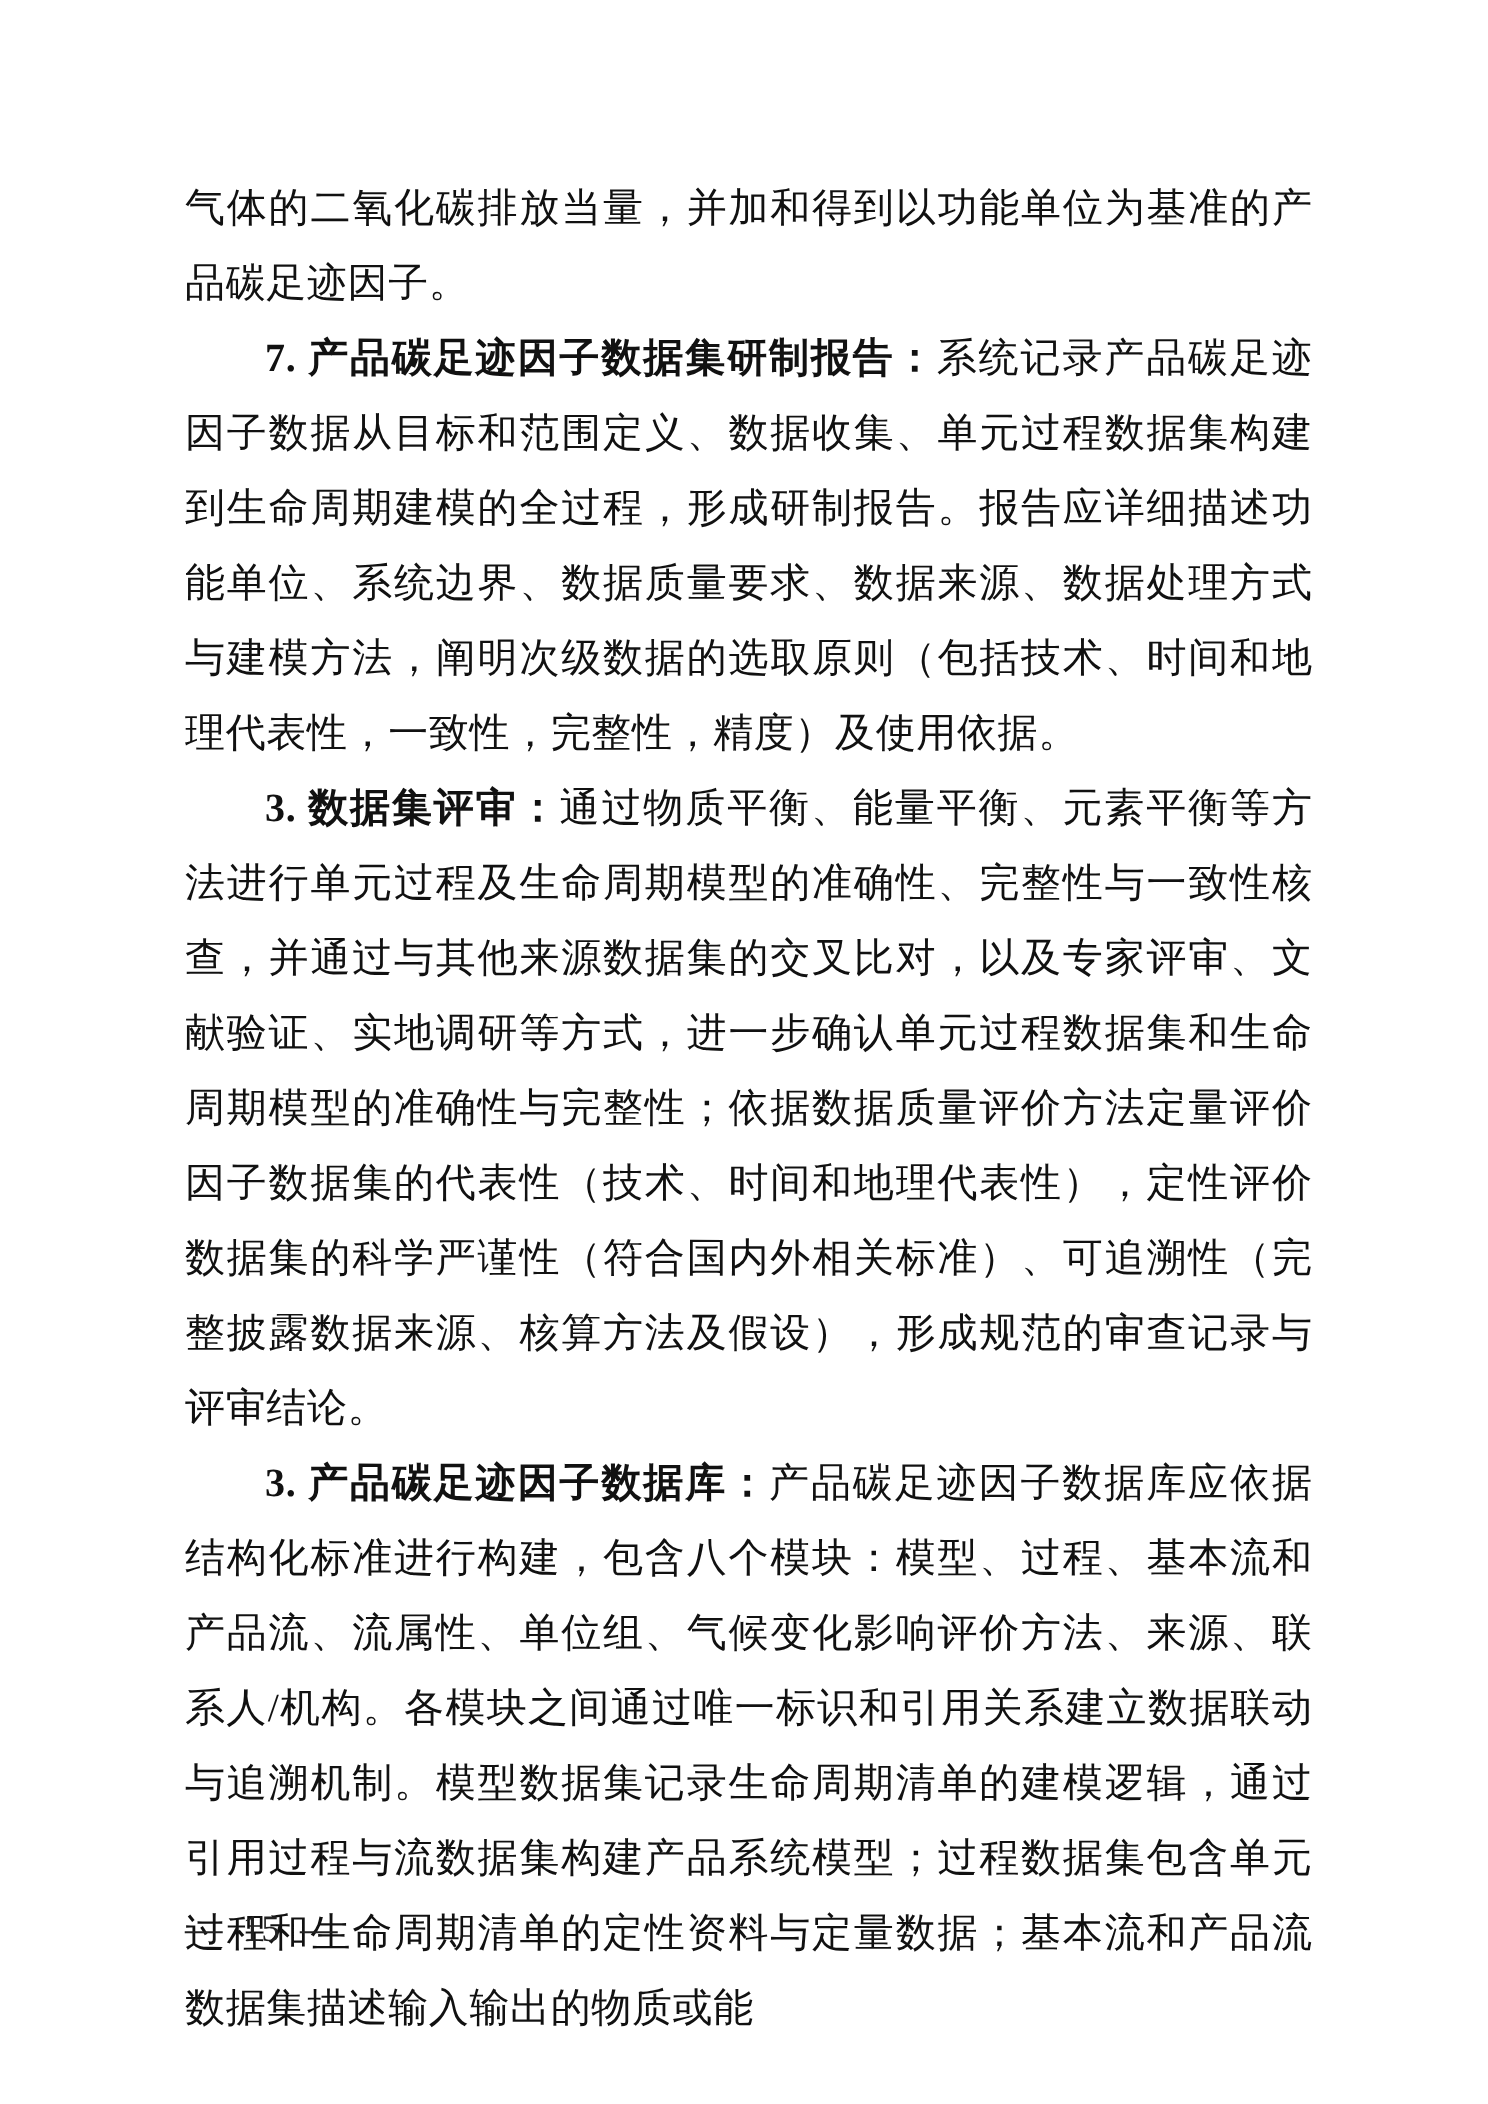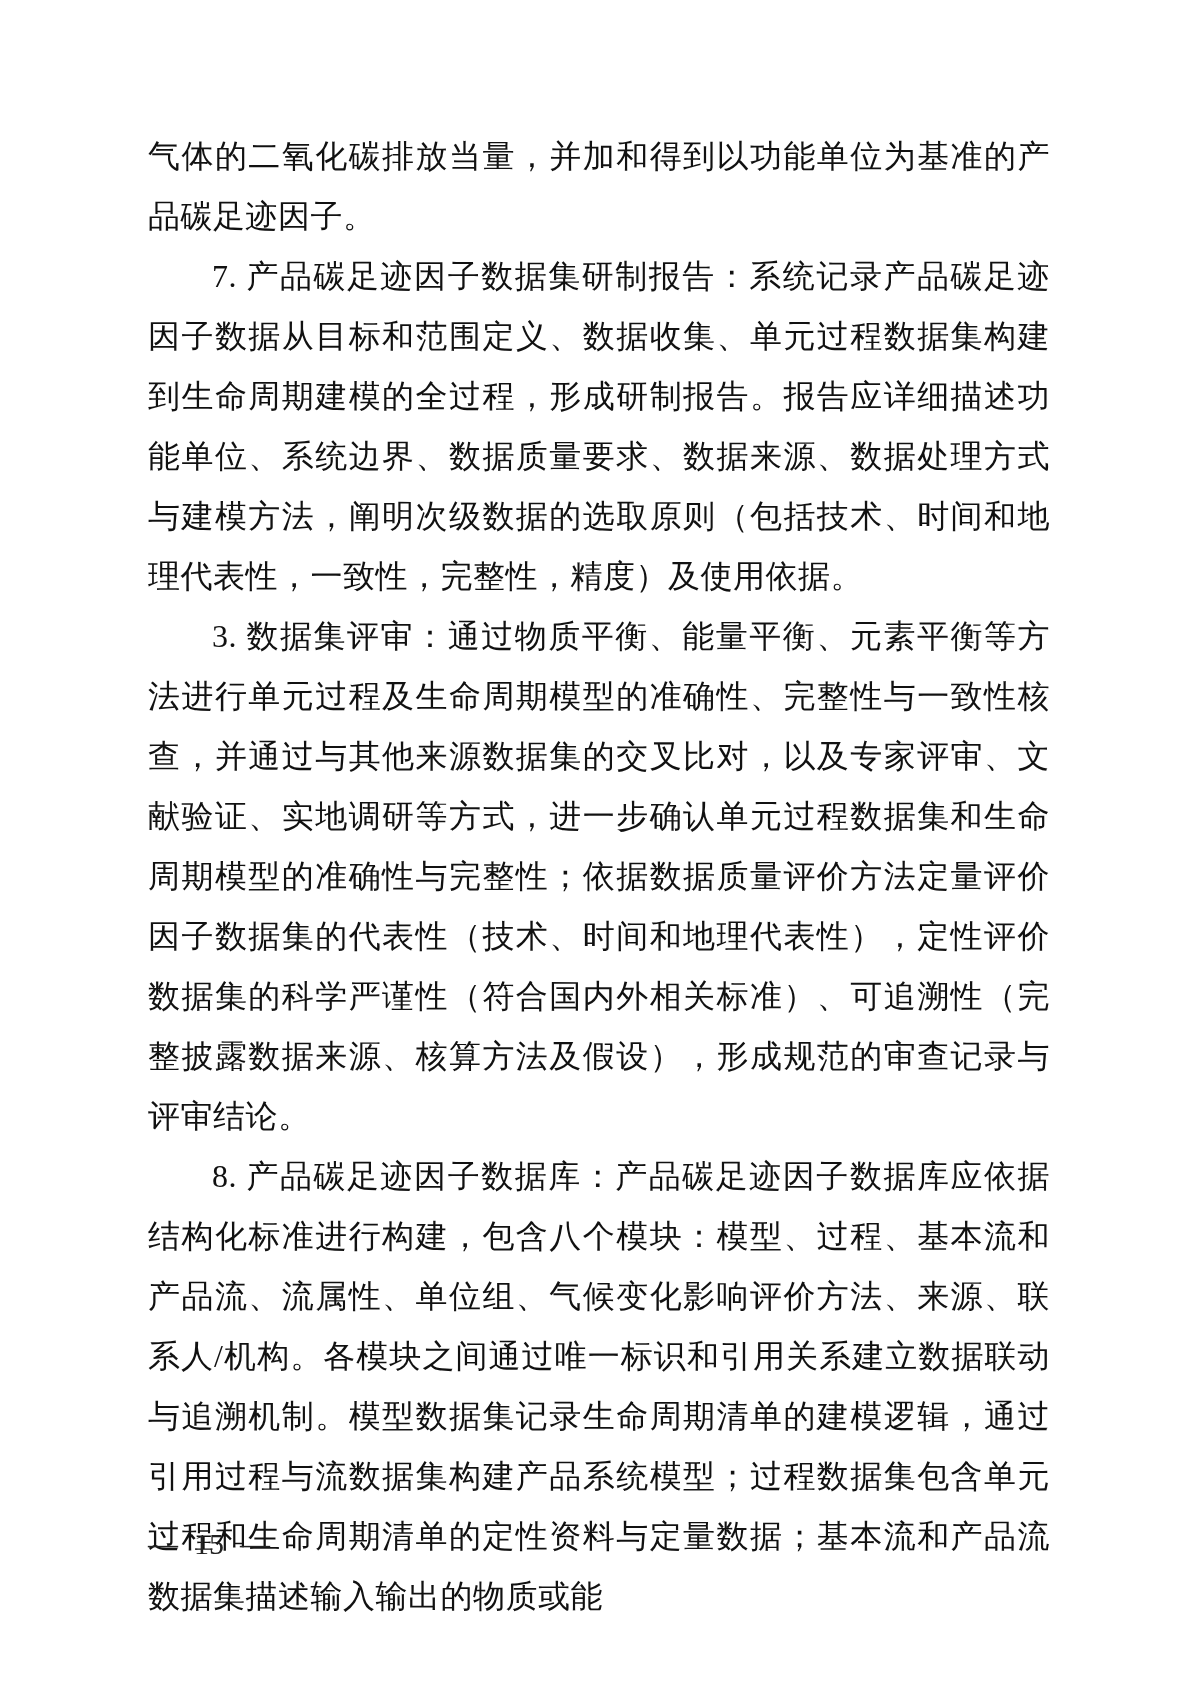--- a/index.html
+++ b/index.html
@@ -12,37 +12,37 @@
     width: 1190px;
     height: 1683px;
     background: #ffffff;
     overflow: hidden;
     font-family: "Liberation Serif", "DejaVu Serif", serif;
     color: #111111;
   }
   .doc-body {
     position: absolute;
     left: 148px;
-    top: 126px;
+    top: 136px;
     width: 902px;
   }
   .para {
     margin: 0;
     font-size: 32px;
     line-height: 60px;
     text-align: justify;
     text-justify: inter-character;
     letter-spacing: 0.5px;
     word-break: break-all;
   }
   .para.indent {
     text-indent: 2em;
   }
   .para strong {
-    font-weight: 400;
+    font-weight: 700;
   }
   .page-footer {
     position: absolute;
     left: 148px;
     top: 1524px;
     display: flex;
     align-items: center;
     gap: 16px;
     font-size: 30px;
     line-height: 40px;
@@ -55,21 +55,21 @@
 </head>
 <body>
 
 <div class="page">
 
   <div class="doc-body">
 
   <p class="para"><span>气体的二氧化碳排放当量，并加和得到以功能单位为基准的产品碳足迹因子。</span></p>
       <p class="para indent"><strong>7. 产品碳足迹因子数据集研制报告：</strong><span>系统记录产品碳足迹因子数据从目标和范围定义、数据收集、单元过程数据集构建到生命周期建模的全过程，形成研制报告。报告应详细描述功能单位、系统边界、数据质量要求、数据来源、数据处理方式与建模方法，阐明次级数据的选取原则（包括技术、时间和地理代表性，一致性，完整性，精度）及使用依据。</span></p>
       <p class="para indent"><strong>3. 数据集评审：</strong><span>通过物质平衡、能量平衡、元素平衡等方法进行单元过程及生命周期模型的准确性、完整性与一致性核查，并通过与其他来源数据集的交叉比对，以及专家评审、文献验证、实地调研等方式，进一步确认单元过程数据集和生命周期模型的准确性与完整性；依据数据质量评价方法定量评价因子数据集的代表性（技术、时间和地理代表性），定性评价数据集的科学严谨性（符合国内外相关标准）、可追溯性（完整披露数据来源、核算方法及假设），形成规范的审查记录与评审结论。</span></p>
-      <p class="para indent"><strong>8. 产品碳足迹因子数据库：</strong><span>产品碳足迹因子数据库应依据结构化标准进行构建，包含八个模块：模型、过程、基本流和产品流、流属性、单位组、气候变化影响评价方法、来源、联系人/机构。各模块之间通过唯一标识和引用关系建立数据联动与追溯机制。模型数据集记录生命周期清单的建模逻辑，通过引用过程与流数据集构建产品系统模型；过程数据集包含单元过程和生命周期清单的定性资料与定量数据；基本流和产品流数据集描述输入输出的物质或能</span></p>
+      <p class="para indent"><strong>3. 产品碳足迹因子数据库：</strong><span>产品碳足迹因子数据库应依据结构化标准进行构建，包含八个模块：模型、过程、基本流和产品流、流属性、单位组、气候变化影响评价方法、来源、联系人/机构。各模块之间通过唯一标识和引用关系建立数据联动与追溯机制。模型数据集记录生命周期清单的建模逻辑，通过引用过程与流数据集构建产品系统模型；过程数据集包含单元过程和生命周期清单的定性资料与定量数据；基本流和产品流数据集描述输入输出的物质或能</span></p>
     </div>
 
   <div class="page-footer">
     <span class="dash">—</span>
     <span class="num">15</span>
     <span class="dash">—</span>
   </div>
 
 </div>
 

